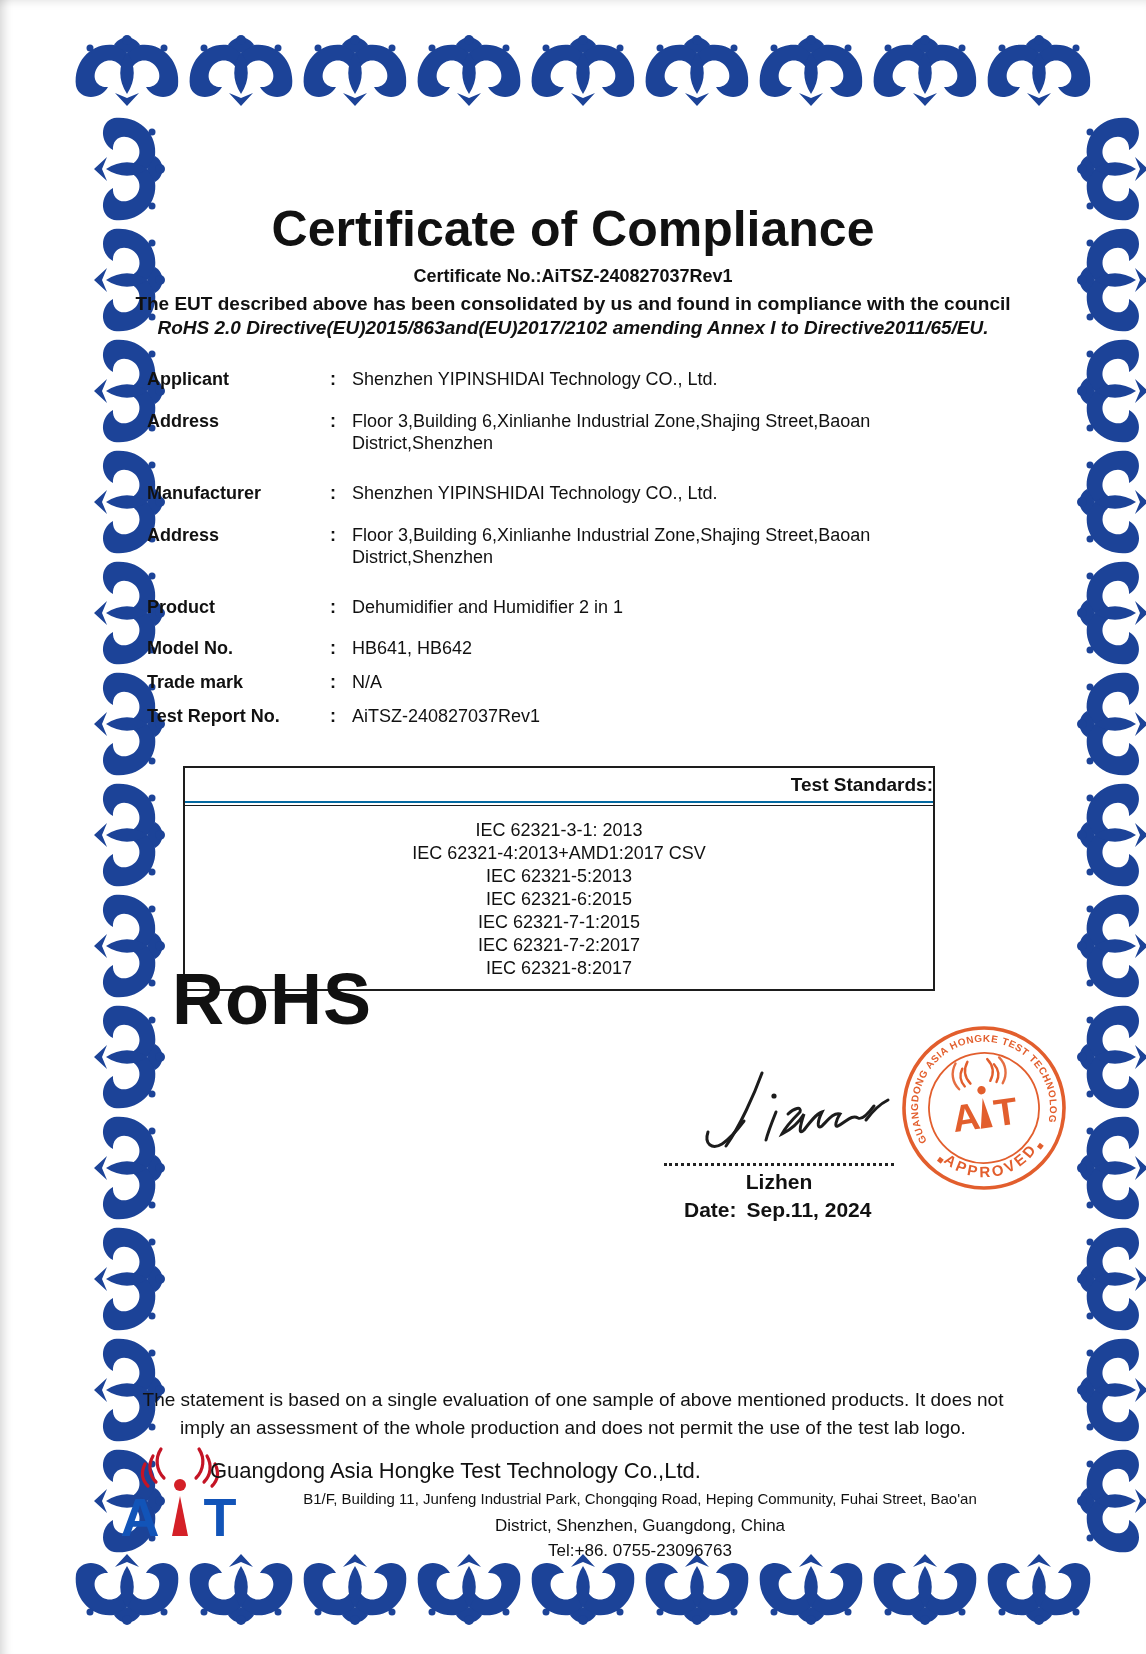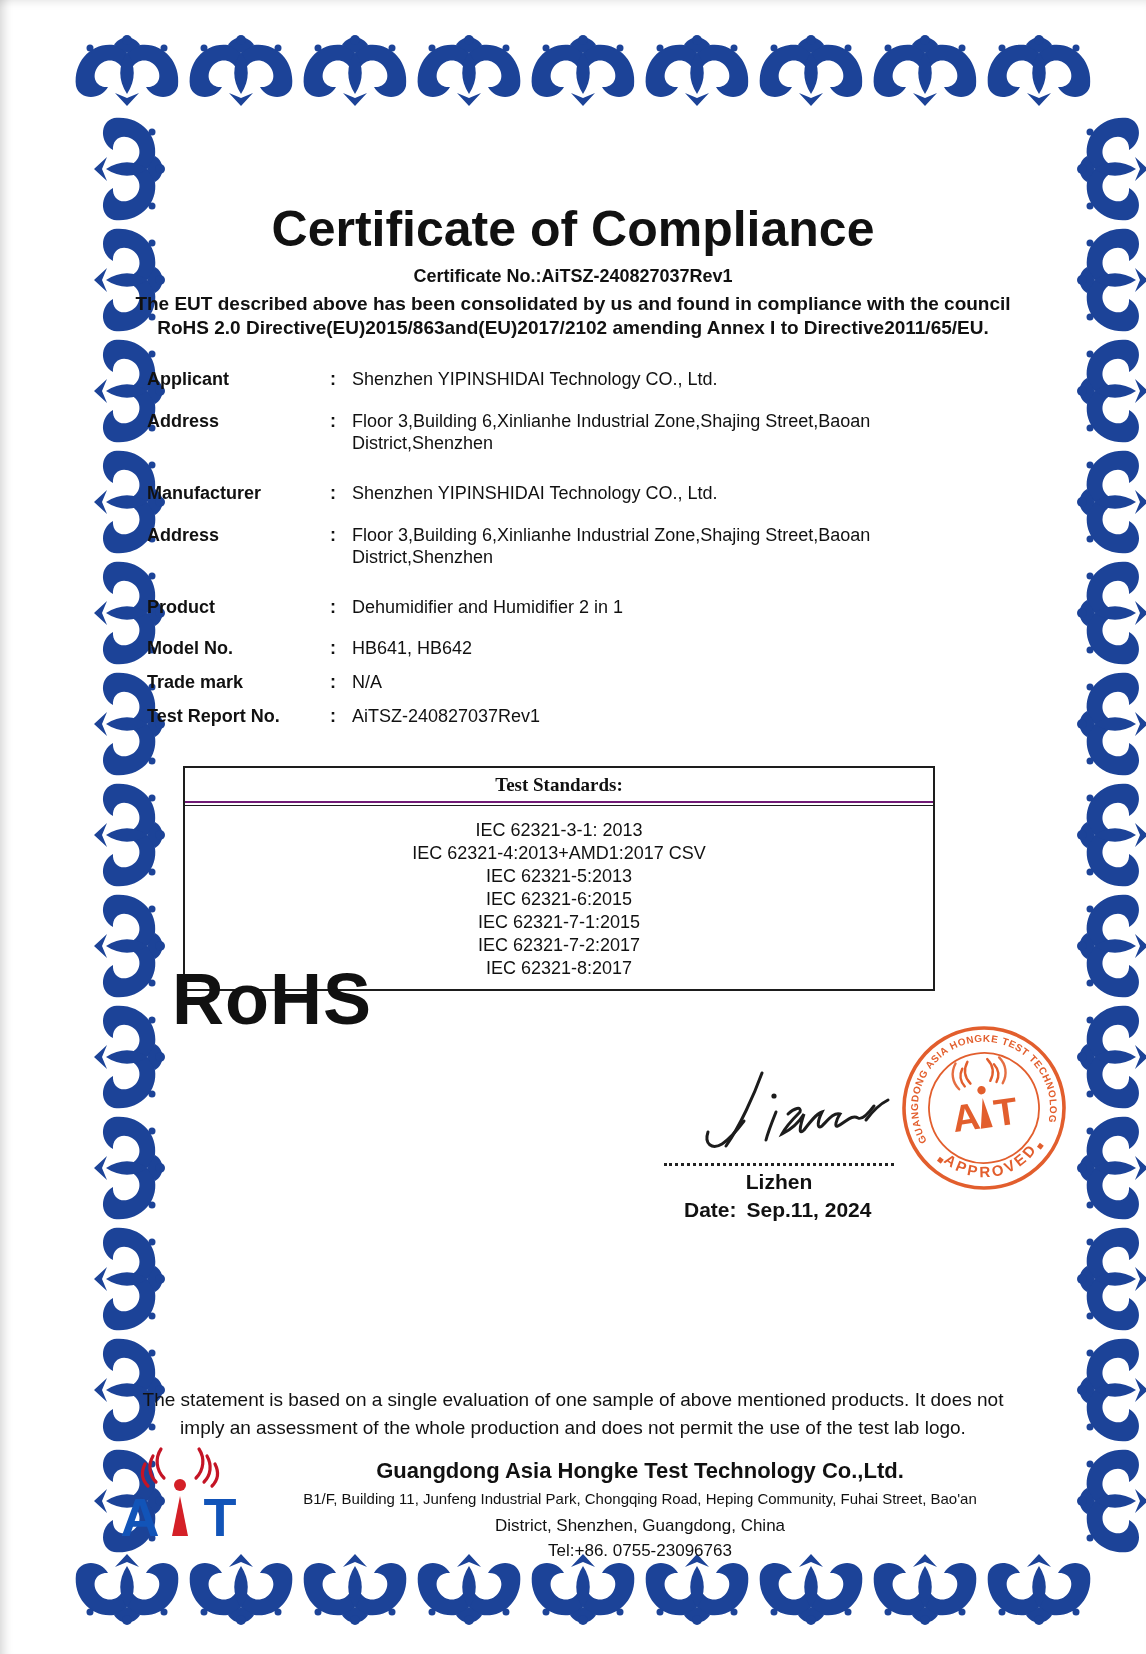--- a/index.html
+++ b/index.html
@@ -8,44 +8,44 @@
     font-family:"Liberation Sans","DejaVu Sans",sans-serif;color:#111;
     box-shadow:inset 12px 0 10px -8px rgba(0,0,0,.15), inset 0 8px 8px -6px rgba(0,0,0,.10);
   }
   .abs{position:absolute;}
   
   #border-svg{position:absolute;left:0;top:0;width:1146px;height:1654px;pointer-events:none;}
   
   .title{left:0;top:200px;width:1146px;text-align:center;font-size:50px;font-weight:700;letter-spacing:0px;}
   .certno{left:0;top:266px;width:1146px;text-align:center;font-size:18px;font-weight:700;}
   .stmt{left:0;width:1146px;text-align:center;font-size:19px;font-weight:700;line-height:24px;}
-  .stmt1{top:292px;} .stmt2{top:316px;}
+  .stmt1{top:292px;} .stmt2{top:316px;font-style:italic;}
   
   .frow{left:147px;width:820px;display:flex;font-size:18px;line-height:22px;}
   .flabel{width:183px;font-weight:700;flex:none;}
   .fcolon{width:22px;font-weight:700;flex:none;}
   .fvalue{width:580px;}
   
   .tstable{left:183px;top:766px;width:748px;border:2px solid #1d1d1d;background:#fff;}
-  .tshead{font-size:19px;font-weight:700;text-align:center;padding:6px 0 5px 0;border-bottom:2px solid #701a75;font-family:Liberation Serif, serif;}
+  .tshead{font-size:19px;font-weight:700;text-align:right;padding:6px 0 5px 0;border-bottom:2px solid #0369a1;}
   .tsbody{border-top:1px solid #1d1d1d;margin-top:2px;padding:13px 0 9px 0;}
   .tsitem{font-size:18px;line-height:23px;text-align:center;}
   
   .rohs{left:172px;top:958px;font-size:72px;font-weight:700;letter-spacing:1px;}
   .sig-svg{left:696px;top:1068px;}
   .dotline{left:664px;top:1152px;width:230px;height:11px;border-bottom:3px dotted #222;}
   .signame{left:664px;top:1170px;width:230px;text-align:center;font-size:21px;font-weight:700;}
   .dateline{left:684px;top:1198px;font-size:21px;font-weight:700;}
   .dateline .dval{margin-left:10px;}
   .stamp-svg{left:898px;top:1022px;transform:rotate(-8deg);}
   
   .disc{left:0;width:1146px;text-align:center;font-size:19px;line-height:28px;}
   .disc1{top:1386px;} .disc2{top:1414px;}
   .footer-logo{left:110px;top:1444px;}
-  .fcompany{left:210px;top:1458px;width:860px;text-align:center;font-size:22px;font-weight:700;}
+  .fcompany{left:210px;top:1458px;width:860px;font-size:22px;font-weight:400;}
   .faddr1{left:150px;top:1490px;width:980px;text-align:center;font-size:15px;}
   .faddr2{left:210px;top:1516px;width:860px;text-align:center;font-size:17px;}
   .ftel{left:210px;top:1541px;width:860px;text-align:center;font-size:17px;}
 </style>
 </head>
 <body>
 
 <div id="page">
 
   <svg id="border-svg" xmlns="http://www.w3.org/2000/svg">

